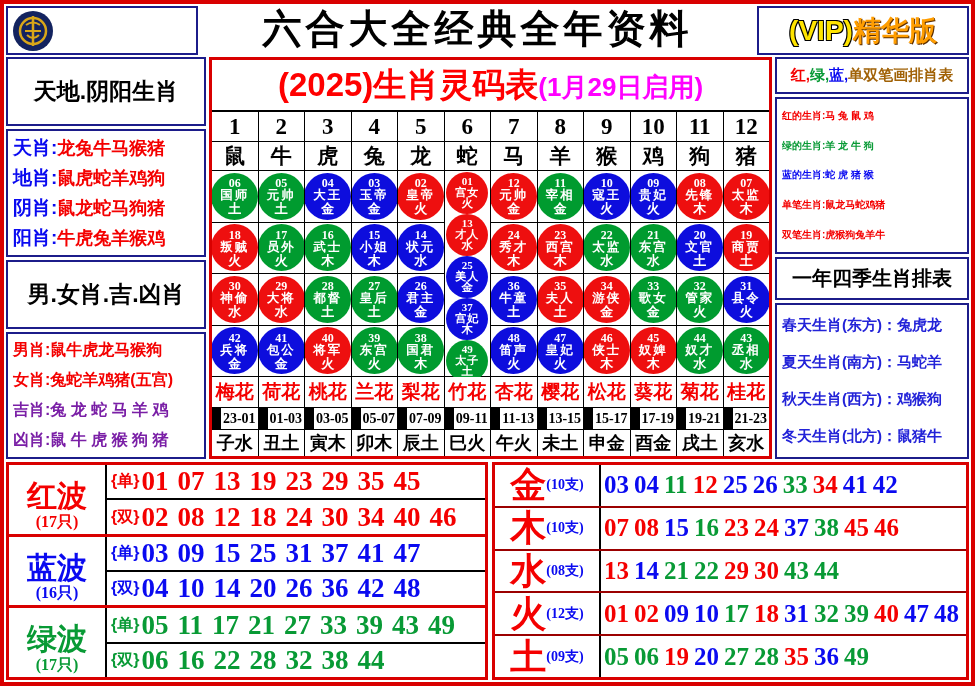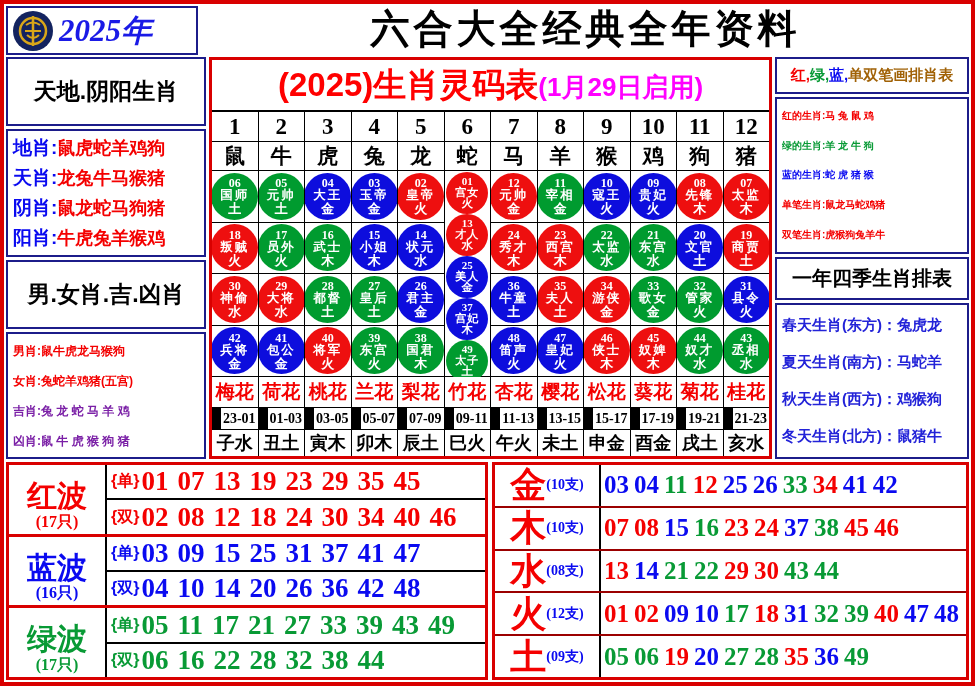--- a/index.html
+++ b/index.html
@@ -26,21 +26,21 @@
   .side.right{width:194px;}
   .ptitle{border:2px solid #1c1c8a;text-align:center;font-weight:900;color:#000;
     padding:17px 0;font-size:23px;box-sizing:border-box;background:#fff;white-space:nowrap;}
   .ptitle.small{font-size:15px;padding:7px 0;}
   .ptitle.med{font-size:20px;padding:6px 0;}
   .pbody{border:2px solid #1c1c8a;flex:1;display:flex;flex-direction:column;
     justify-content:space-around;padding:2px 5px;box-sizing:border-box;background:#fff;}
   .prow{font-weight:900;white-space:nowrap;}
   .prow .lb{font-size:19px;}
   .prow .vl{font-size:18px;}
-  .prow2 .lb,.prow2 .vl{font-size:12px;}
+  .prow2 .lb,.prow2 .vl{font-size:16px;}
   .rrow{font-weight:900;font-size:10px;white-space:nowrap;}
   .srow{font-weight:900;font-size:15px;color:#2323d8;white-space:nowrap;}
   .c-blue{color:#0a0af0;} .c-red{color:#f40000;} .c-green{color:#089a35;}
   .c-purple{color:#7a1fa6;} .c-black{color:#a16207;font-family:Liberation Serif, serif;}
   
   .center{flex:1;border:3px solid #d90000;display:flex;flex-direction:column;
     box-sizing:border-box;background:#fff;min-width:0;}
   .ctitle{text-align:center;font-weight:900;font-size:33px;color:#ff0000;
     padding:3px 0 2px 0;border-bottom:2px solid #000;white-space:nowrap;}
   .ctitle .sub{color:#ff00ff;font-size:26px;}
@@ -99,32 +99,35 @@
     <div class="hdr-left">
       <div class="logo">
         <svg viewBox="0 0 40 40">
           <circle cx="20" cy="20" r="13" fill="none" stroke="#d8a619" stroke-width="2.5"></circle>
           <path d="M20 5 L20 35" stroke="#d8a619" stroke-width="2.5" fill="none"></path>
           <path d="M13 14 Q20 9 27 14" stroke="#d8a619" stroke-width="2" fill="none"></path>
           <path d="M14 24 Q20 30 26 24" stroke="#d8a619" stroke-width="2" fill="none"></path>
           <path d="M12 20 L28 20" stroke="#d8a619" stroke-width="2" fill="none"></path>
         </svg>
       </div>
-      <div class="year">2025年</div>
     </div>
     <div class="hdr-title">六合大全经典全年资料</div>
+    <div class="hdr-right">
+      <span class="vip1">(VIP)</span>
+      <span class="vip2">精华版</span>
+    </div>
   </div>
 
   <div class="main">
 
     <div class="side">
       <div class="ptitle">天地.阴阳生肖</div>
       <div class="pbody">
+          <div class="prow"><span class="lb c-blue">天肖</span><span class="lb c-blue">:</span><span class="vl c-red">龙兔牛马猴猪</span></div>
           <div class="prow"><span class="lb c-blue">地肖</span><span class="lb c-blue">:</span><span class="vl c-red">鼠虎蛇羊鸡狗</span></div>
-          <div class="prow"><span class="lb c-blue">天肖</span><span class="lb c-blue">:</span><span class="vl c-red">龙兔牛马猴猪</span></div>
           <div class="prow"><span class="lb c-blue">阴肖</span><span class="lb c-blue">:</span><span class="vl c-red">鼠龙蛇马狗猪</span></div>
           <div class="prow"><span class="lb c-blue">阳肖</span><span class="lb c-blue">:</span><span class="vl c-red">牛虎兔羊猴鸡</span></div>
         </div>
       <div class="ptitle">男.女肖.吉.凶肖</div>
       <div class="pbody">
           <div class="prow prow2"><span class="lb c-red">男肖</span><span class="lb c-red">:</span><span class="vl c-red">鼠牛虎龙马猴狗</span></div>
           <div class="prow prow2"><span class="lb c-red">女肖</span><span class="lb c-red">:</span><span class="vl c-red">兔蛇羊鸡猪(五宫)</span></div>
           <div class="prow prow2"><span class="lb c-purple">吉肖</span><span class="lb c-purple">:</span><span class="vl c-purple">兔 龙 蛇 马 羊 鸡</span></div>
           <div class="prow prow2"><span class="lb c-purple">凶肖</span><span class="lb c-purple">:</span><span class="vl c-purple">鼠 牛 虎 猴 狗 猪</span></div>
         </div>

